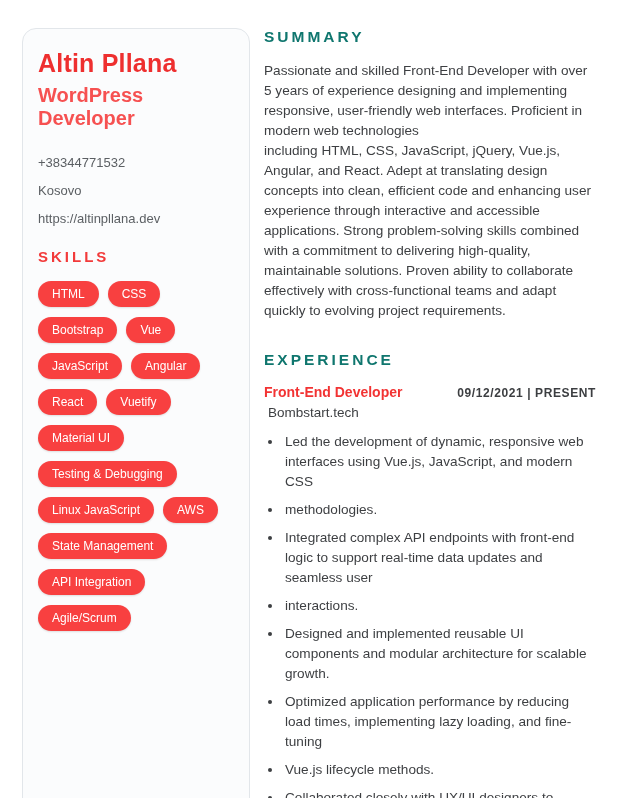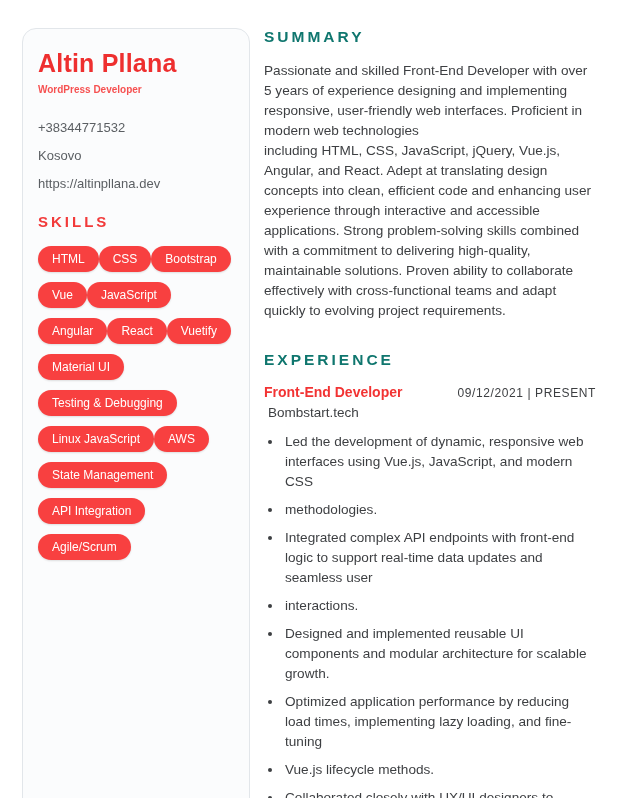--- a/index.html
+++ b/index.html
@@ -29,41 +29,41 @@
   .name {
     margin: 0 0 6px 0;
     color: #ee2f2f;
     font-size: 25px;
     font-weight: bold;
     letter-spacing: 0.2px;
   }
   .role {
     margin: 0 0 26px 0;
     color: #f65151;
-    font-size: 10px;
+    font-size: 20px;
     font-weight: bold;
   }
   .contact { margin-bottom: 8px; }
   .contact-item {
     color: #5b5f63;
     font-size: 13px;
     line-height: 14px;
     margin-bottom: 14px;
   }
   .skills-title {
     margin: 22px 0 16px 0;
     color: #f23a3a;
     font-size: 15px;
     font-weight: bold;
     letter-spacing: 3px;
   }
   .chips {
     display: flex;
     flex-wrap: wrap;
-    gap: 10px 0;
+    gap: 10px 9px;
   }
   .chip {
     background: #f84040;
     color: #ffffff;
     font-size: 12px;
     line-height: 12px;
     padding: 7px 14px;
     border-radius: 999px;
     white-space: nowrap;
     box-shadow: 0 1px 2px rgba(0,0,0,0.12);
@@ -100,20 +100,21 @@
   .job-title {
     color: #f23333;
     font-size: 14px;
     font-weight: bold;
   }
   .job-dates {
     color: #3c3e41;
     font-size: 12px;
     letter-spacing: 0.6px;
     white-space: nowrap;
+    font-weight: bold;
   }
   .company {
     font-size: 13.5px;
     color: #3d3f42;
     margin: 5px 0 12px 4px;
   }
   .bullets {
     margin: 0;
     padding-left: 19px;
     font-size: 13.6px;

